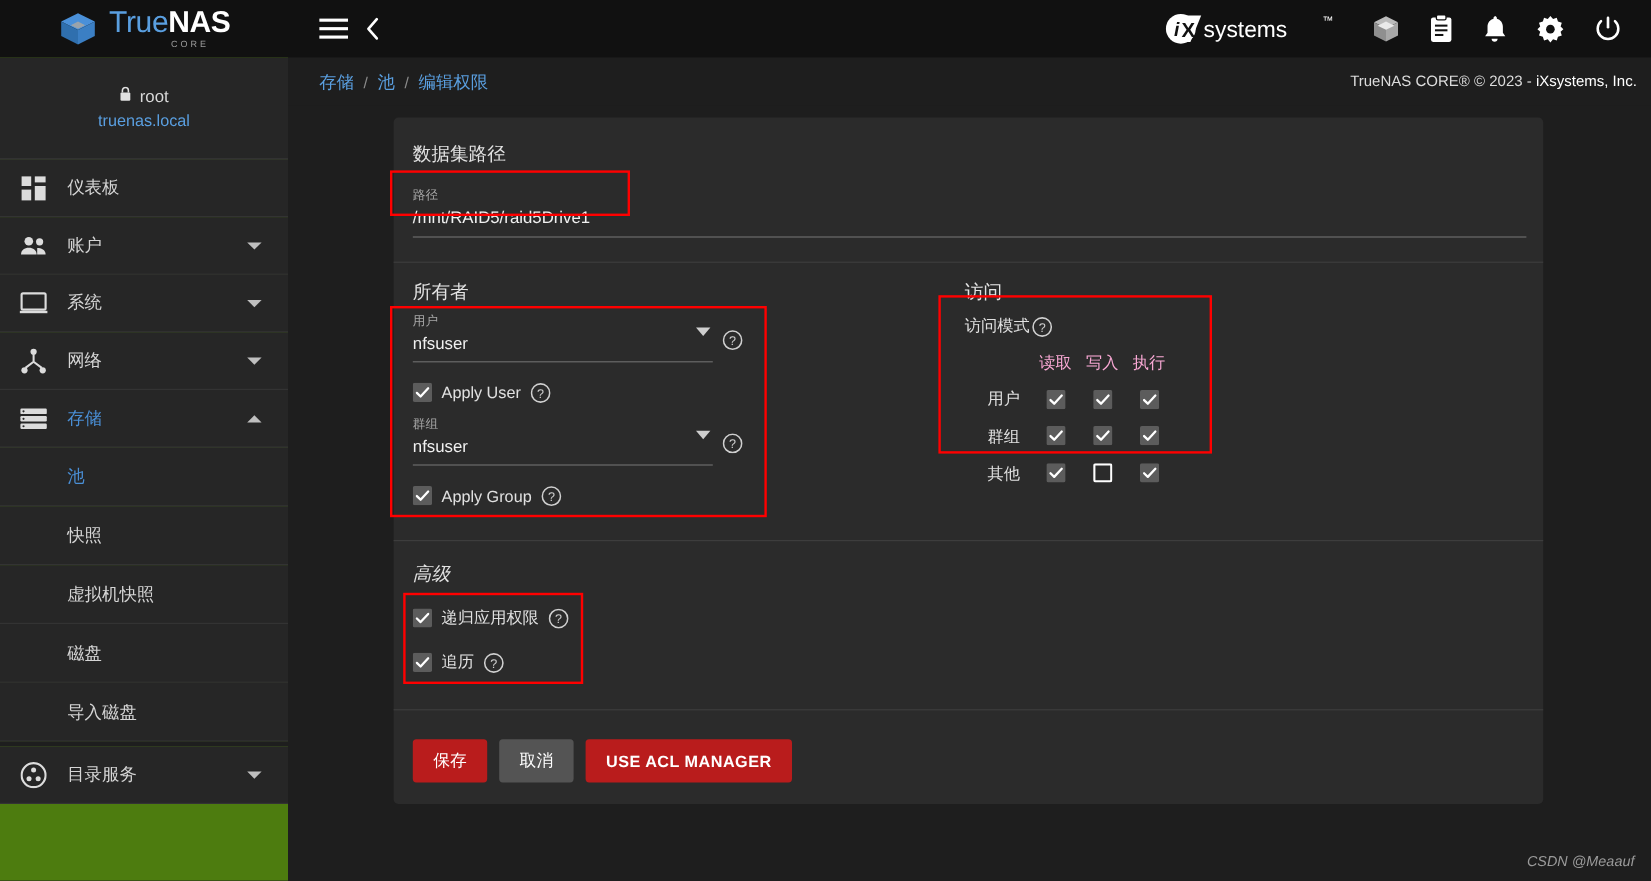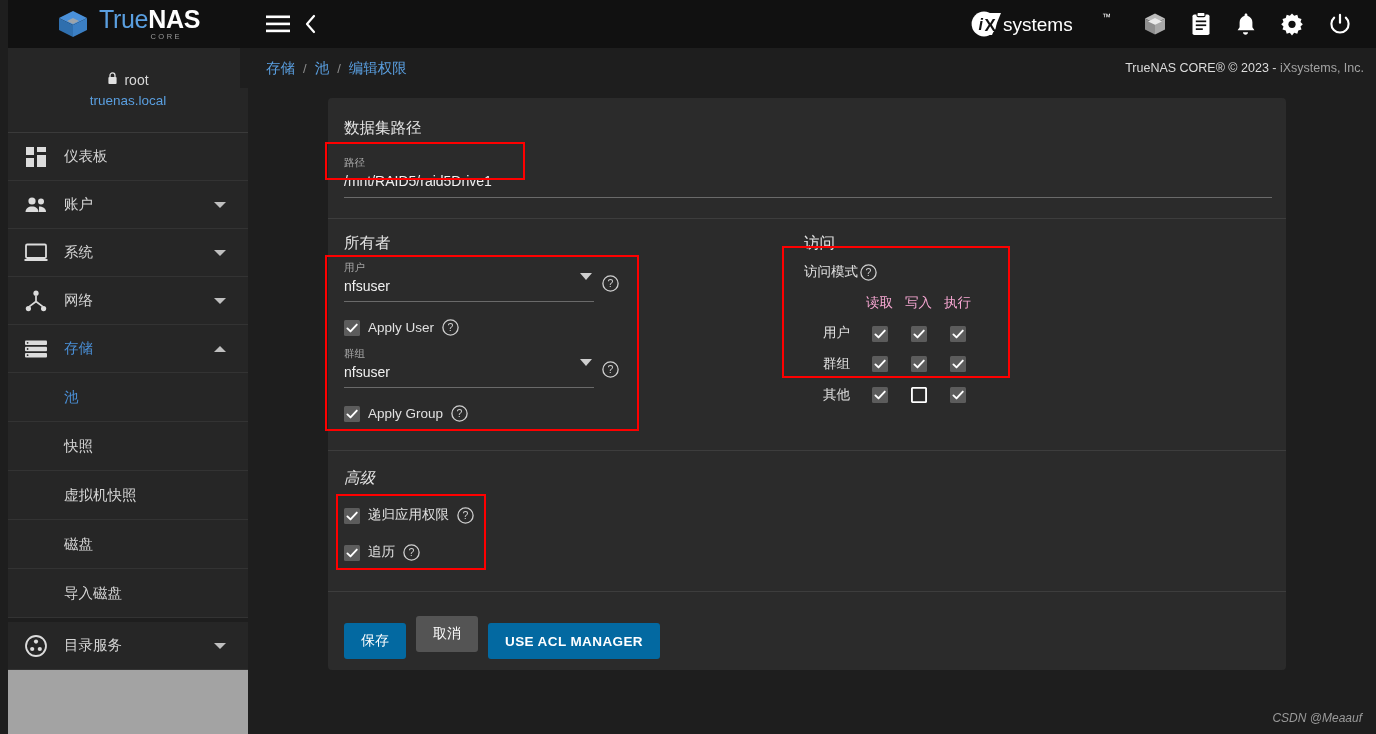--- a/index.html
+++ b/index.html
@@ -7,22 +7,22 @@
     width: 1376px; height: 734px;
     background: #1e1e1e;
     font-family: "Liberation Sans", "DejaVu Sans", sans-serif;
     color: #e6e6e6;
     overflow: hidden;
   }
   .app { position: relative; width: 1376px; height: 734px; }
 
   
   .sidebar {
-    position: absolute; left: 8px; top: 0; width: 240px; height: 734px;
-    background: #a3a3a3;
+    position: absolute; left: 0; top: 0; width: 240px; height: 734px;
+    background: #4d7c0f;
     overflow: hidden;
   }
   .brand {
     height: 48px; background: #111111;
     display: flex; align-items: center; justify-content: center; gap: 9px;
   }
   .brand-logo { width: 34px; height: 30px; display: block; }
   .brand-text { display: flex; flex-direction: column; align-items: flex-start; line-height: 1; }
   .brand-name { font-size: 25px; letter-spacing: -0.3px; }
   .brand-name .t1 { color: #5a9fe0; font-weight: 400; }
@@ -76,21 +76,21 @@
 
   
   .crumbbar {
     position: absolute; left: 240px; top: 48px; width: 1136px; height: 40px;
     background: #1e1e1e; display: flex; align-items: center; padding: 0 12px 0 26px;
   }
   .crumbs { display: flex; align-items: center; gap: 8px; }
   .crumb { font-size: 14.5px; color: #5a9fe0; cursor: pointer; }
   .crumb-sep { font-size: 13px; color: #8c8c8c; }
   .copyright { margin-left: auto; font-size: 12.5px; color: #dcdcdc; }
-  .copyright .lnk { color: #a3a3a3; cursor: pointer; }
+  .copyright .lnk { color: #ffffff; cursor: pointer; }
 
   
   .card {
     position: absolute; left: 328px; top: 98px; width: 958px; height: 572px;
     background: #2b2b2b; border-radius: 4px;
   }
   .sec-title { font-size: 15.5px; color: #e3e3e3; }
   .divider { height: 1px; background: #3d3d3d; width: 100%; }
 
   .field-label { font-size: 10.5px; color: #a8a8a8; margin-bottom: 3px; }
@@ -106,21 +106,21 @@
   .cbx { width: 16px; height: 16px; display: inline-block; vertical-align: middle; }
   .cbx-label { font-size: 13.5px; color: #e0e0e0; }
 
   .redbox { position: absolute; border: 2px solid #ff0000; pointer-events: none; }
 
   .btn {
     height: 36px; border-radius: 3px; border: none; cursor: pointer;
     font-size: 14px; color: #ffffff; padding: 0 17px;
     font-family: "Liberation Sans", "DejaVu Sans", sans-serif;
   }
-  .btn-primary { background: #0369a1; margin-top: 7px; }
+  .btn-primary { background: #b91c1c; }
   .btn-plain { background: #545454; }
   .btn-caps { letter-spacing: 0.4px; font-weight: 700; font-size: 13.5px; }
 
   .watermark {
     position: absolute; right: 14px; bottom: 9px;
     font-size: 12px; color: #9a9a9a; font-style: italic;
   }
   .perm-head { font-size: 13.5px; color: #f9a8d4; text-align: center; }
   .perm-row-label { font-size: 13.5px; color: #e0e0e0; text-align: right; }
 </style>

